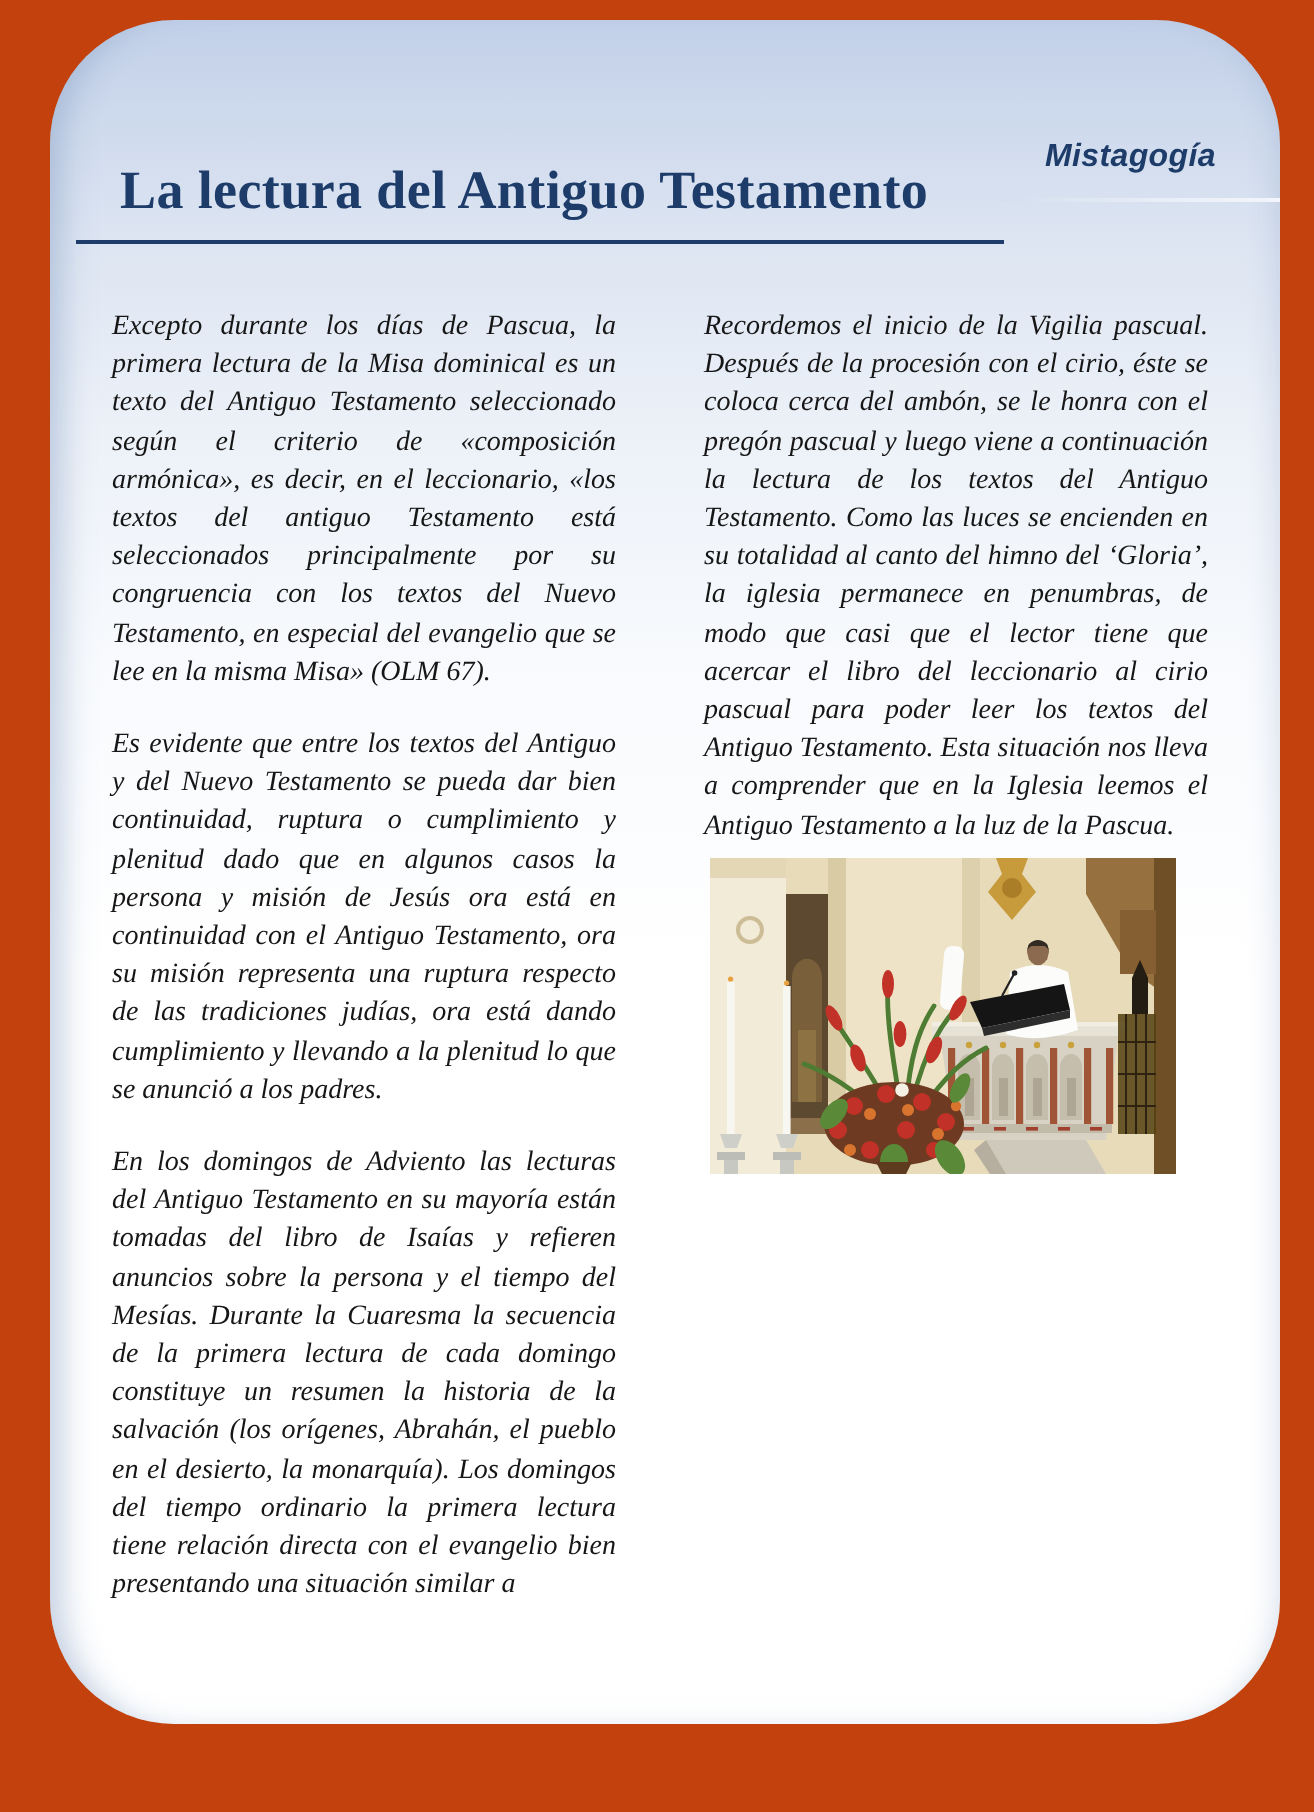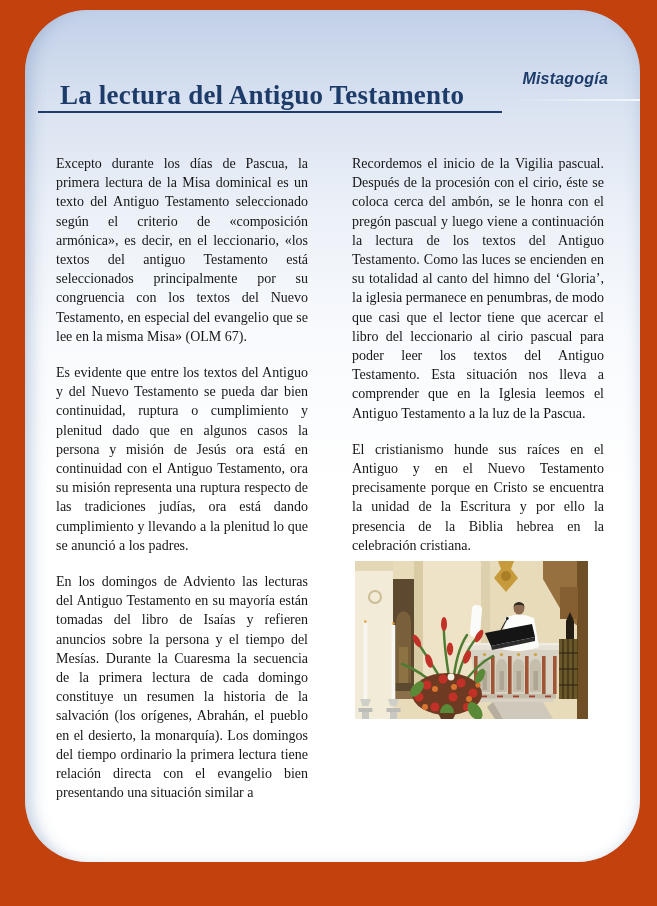--- a/index.html
+++ b/index.html
@@ -11,38 +11,38 @@
     position:absolute;left:25px;top:10px;width:615px;height:852px;
     border-radius:62px;overflow:hidden;
     background:linear-gradient(180deg,#c2d0e8 0%,#ccd8ec 5%,#dde5f2 13%,#ecf1f8 24%,#f8fafd 38%,#ffffff 56%);
     box-shadow:
       inset 18px 0 16px -12px rgba(125,150,190,.45),
       inset -14px 0 14px -12px rgba(125,150,190,.28),
       inset 0 -12px 14px -12px rgba(170,185,210,.22);
   }
   .title-wrap{
     position:absolute;left:13px;top:70px;width:464px;
-    border-bottom:2px solid #1d3c69;padding:0 0 1px 22px;box-sizing:border-box;
+    border-bottom:2px solid #1d3c69;padding:0 0 10px 22px;box-sizing:border-box;
   }
   .title{
     margin:0;font-family:"Liberation Serif",serif;font-weight:bold;
     font-size:27px;line-height:1.12;color:#1d3c69;letter-spacing:.2px;white-space:nowrap;
   }
   .masthead{
     position:absolute;top:60px;right:32px;
     font-family:"Liberation Sans",sans-serif;font-style:italic;font-weight:bold;
     font-size:16px;color:#1d3c69;letter-spacing:.2px;
   }
   .masthead-rule{
     position:absolute;left:475px;top:89px;width:160px;height:2px;
     background:linear-gradient(90deg,#d5dfee 0%,#e9eff8 55%,#f6f9fd 100%);
   }
   .col{
     position:absolute;top:144px;width:252px;
-    font-size:14px;line-height:19.2px;text-align:justify;color:#161616;
+    font-size:14px;line-height:19.2px;text-align:justify;color:#161616;font-style:italic;
   }
   .col p{margin:0 0 17px 0;}
   .col p:last-of-type{margin-bottom:0;}
   .col-left{left:31px;}
   .col-right{left:327px;}
   .photo{
     display:block;width:233px;height:158px;margin:6px 0 0 3px;
   }
 </style>
 </head>
@@ -59,21 +59,20 @@
     </div>
 
     <div class="col col-left">
       <p>Excepto durante los días de Pascua, la primera lectura de la Misa dominical es un texto del Antiguo Testamento seleccionado según el criterio de «composición armónica», es decir, en el leccionario, «los textos del antiguo Testamento está seleccionados principalmente por su congruencia con los textos del Nuevo Testamento, en especial del evangelio que se lee en la misma Misa» (OLM 67).</p>
       <p>Es evidente que entre los textos del Antiguo y del Nuevo Testamento se pueda dar bien continuidad, ruptura o cumplimiento y plenitud dado que en algunos casos la persona y misión de Jesús ora está en continuidad con el Antiguo Testamento, ora su misión representa una ruptura respecto de las tradiciones judías, ora está dando cumplimiento y llevando a la plenitud lo que se anunció a los padres.</p>
       <p>En los domingos de Adviento las lecturas del Antiguo Testamento en su mayoría están tomadas del libro de Isaías y refieren anuncios sobre la persona y el tiempo del Mesías. Durante la Cuaresma la secuencia de la primera lectura de cada domingo constituye un resumen la historia de la salvación (los orígenes, Abrahán, el pueblo en el desierto, la monarquía). Los domingos del tiempo ordinario la primera lectura tiene relación directa con el evangelio bien presentando una situación similar a</p>
     </div>
 
     <div class="col col-right">
       <p>Recordemos el inicio de la Vigilia pascual. Después de la procesión con el cirio, éste se coloca cerca del ambón, se le honra con el pregón pascual y luego viene a continuación la lectura de los textos del Antiguo Testamento. Como las luces se encienden en su totalidad al canto del himno del ‘Gloria’, la iglesia permanece en penumbras, de modo que casi que el lector tiene que acercar el libro del leccionario al cirio pascual para poder leer los textos del Antiguo Testamento. Esta situación nos lleva a comprender que en la Iglesia leemos el Antiguo Testamento a la luz de la Pascua.</p>
-      <p>El cristianismo hunde sus raíces en el Antiguo y en el Nuevo Testamento precisamente porque en Cristo se encuentra la unidad de la Escritura y por ello la presencia de la Biblia hebrea en la celebración cristiana.</p>
 
       <svg class="photo" viewBox="0 0 233 158" preserveAspectRatio="none" xmlns="http://www.w3.org/2000/svg">
 
         <rect width="233" height="158" fill="#e8dbb9"></rect>
         <rect x="0" y="0" width="38" height="158" fill="#f2ebd7"></rect>
         <rect x="0" y="0" width="38" height="10" fill="#e3d7b6"></rect>
         <circle cx="20" cy="36" r="6" fill="none" stroke="#cdbd97" stroke-width="2"></circle>
 
         <g>
           <rect x="38" y="18" width="21" height="120" fill="#5d4930"></rect>

